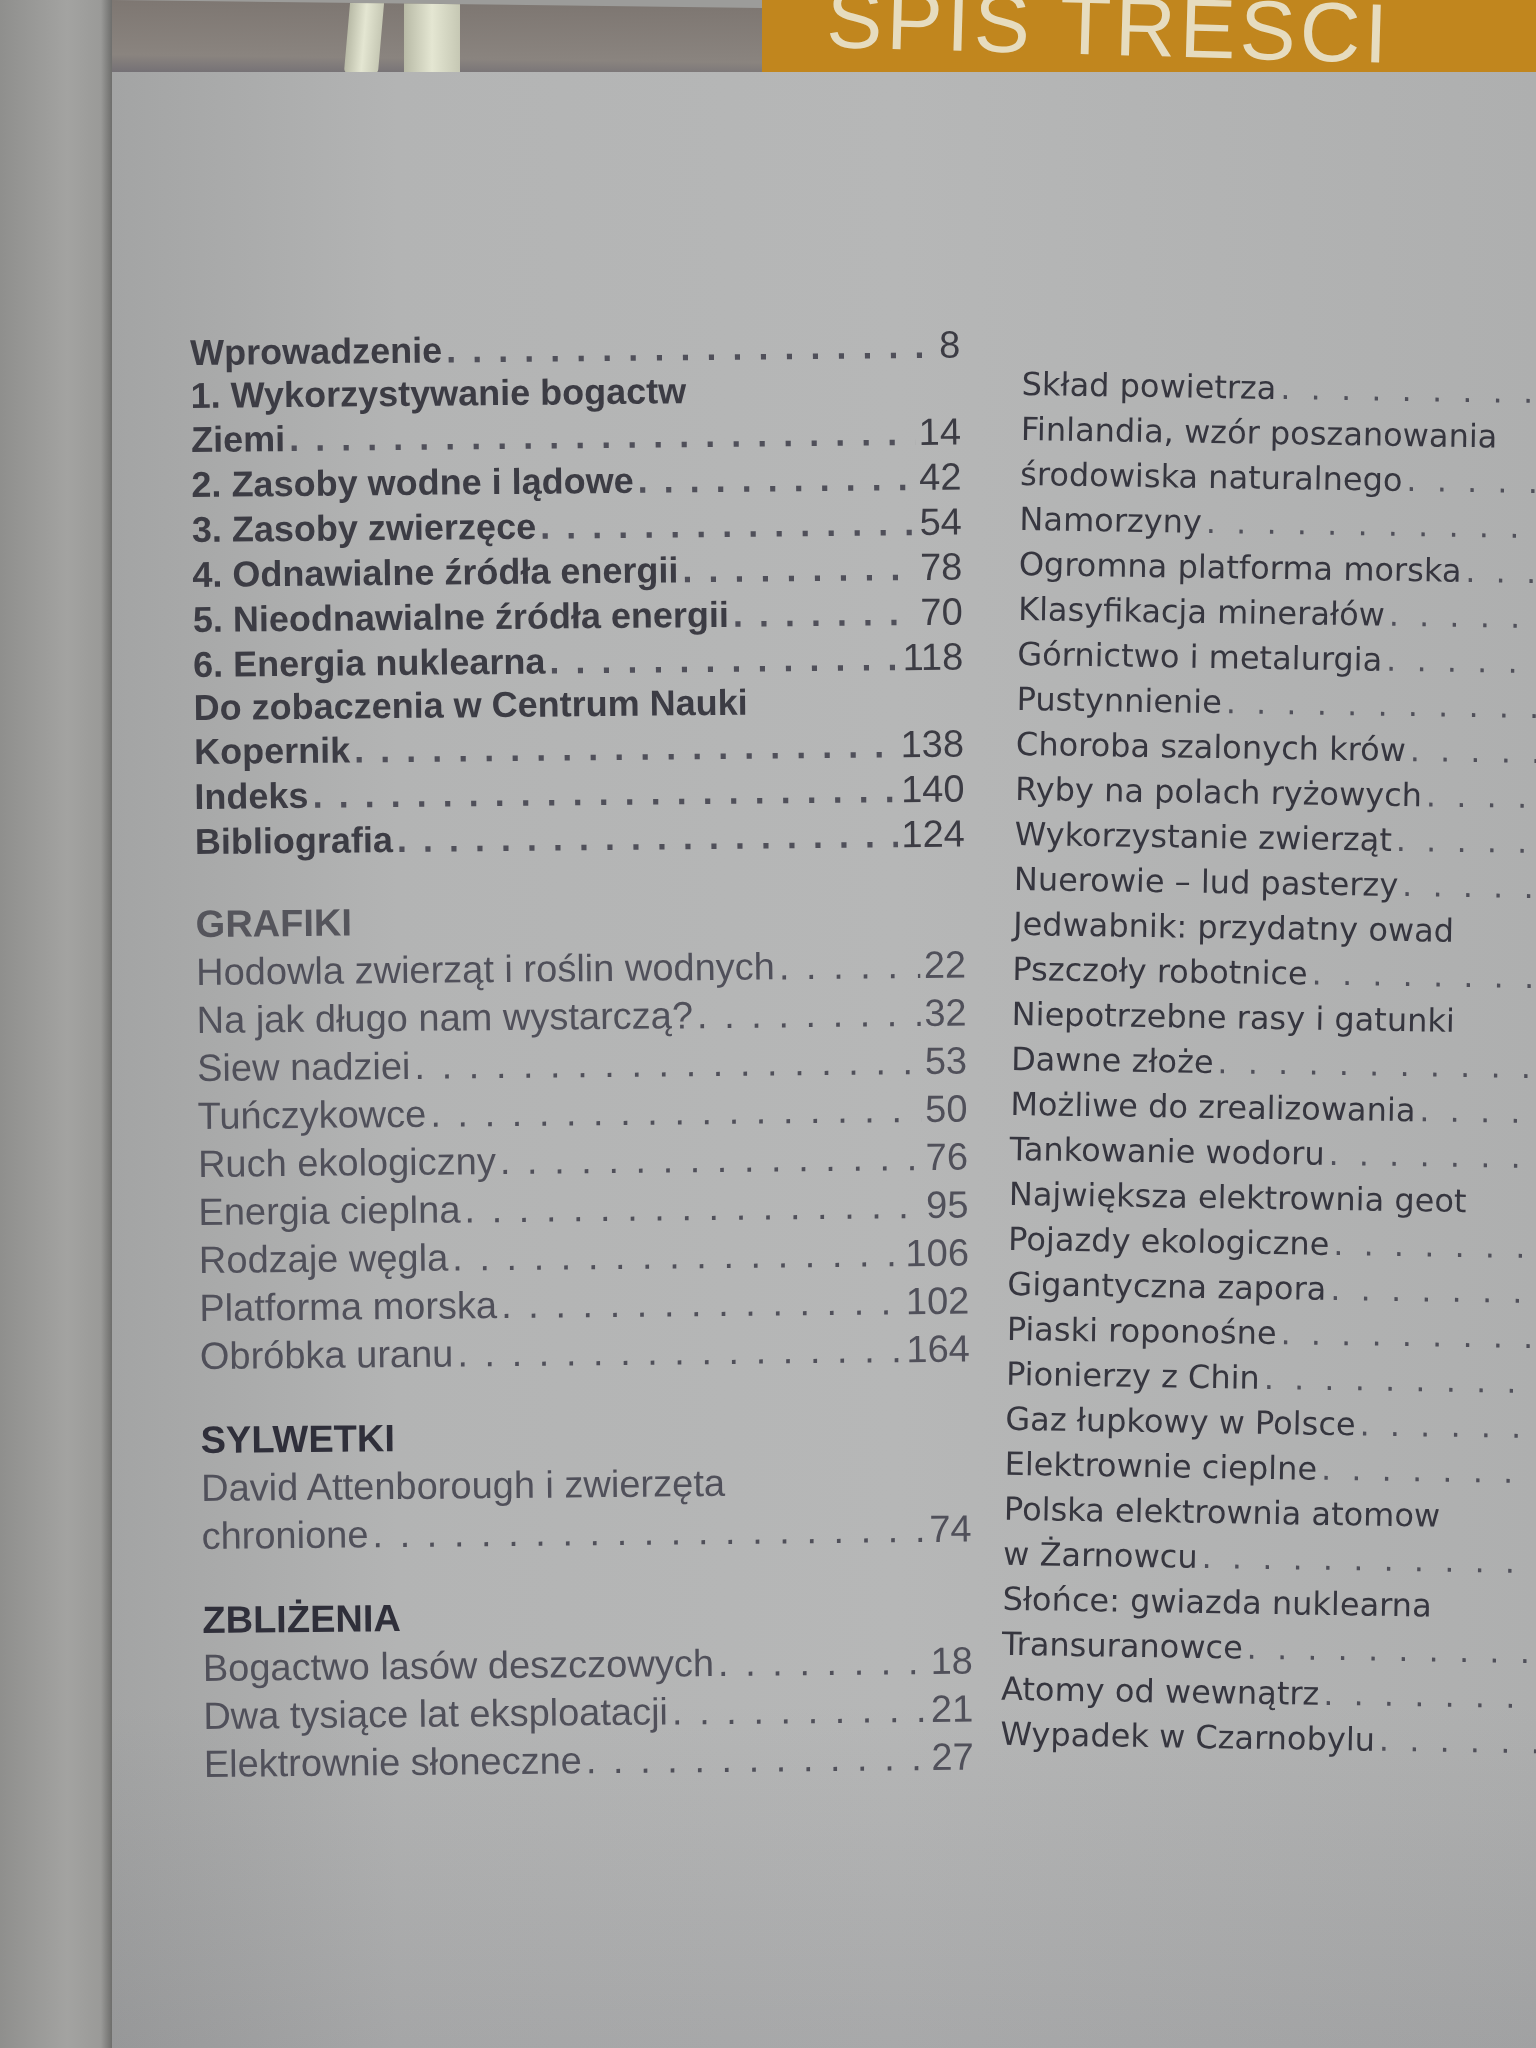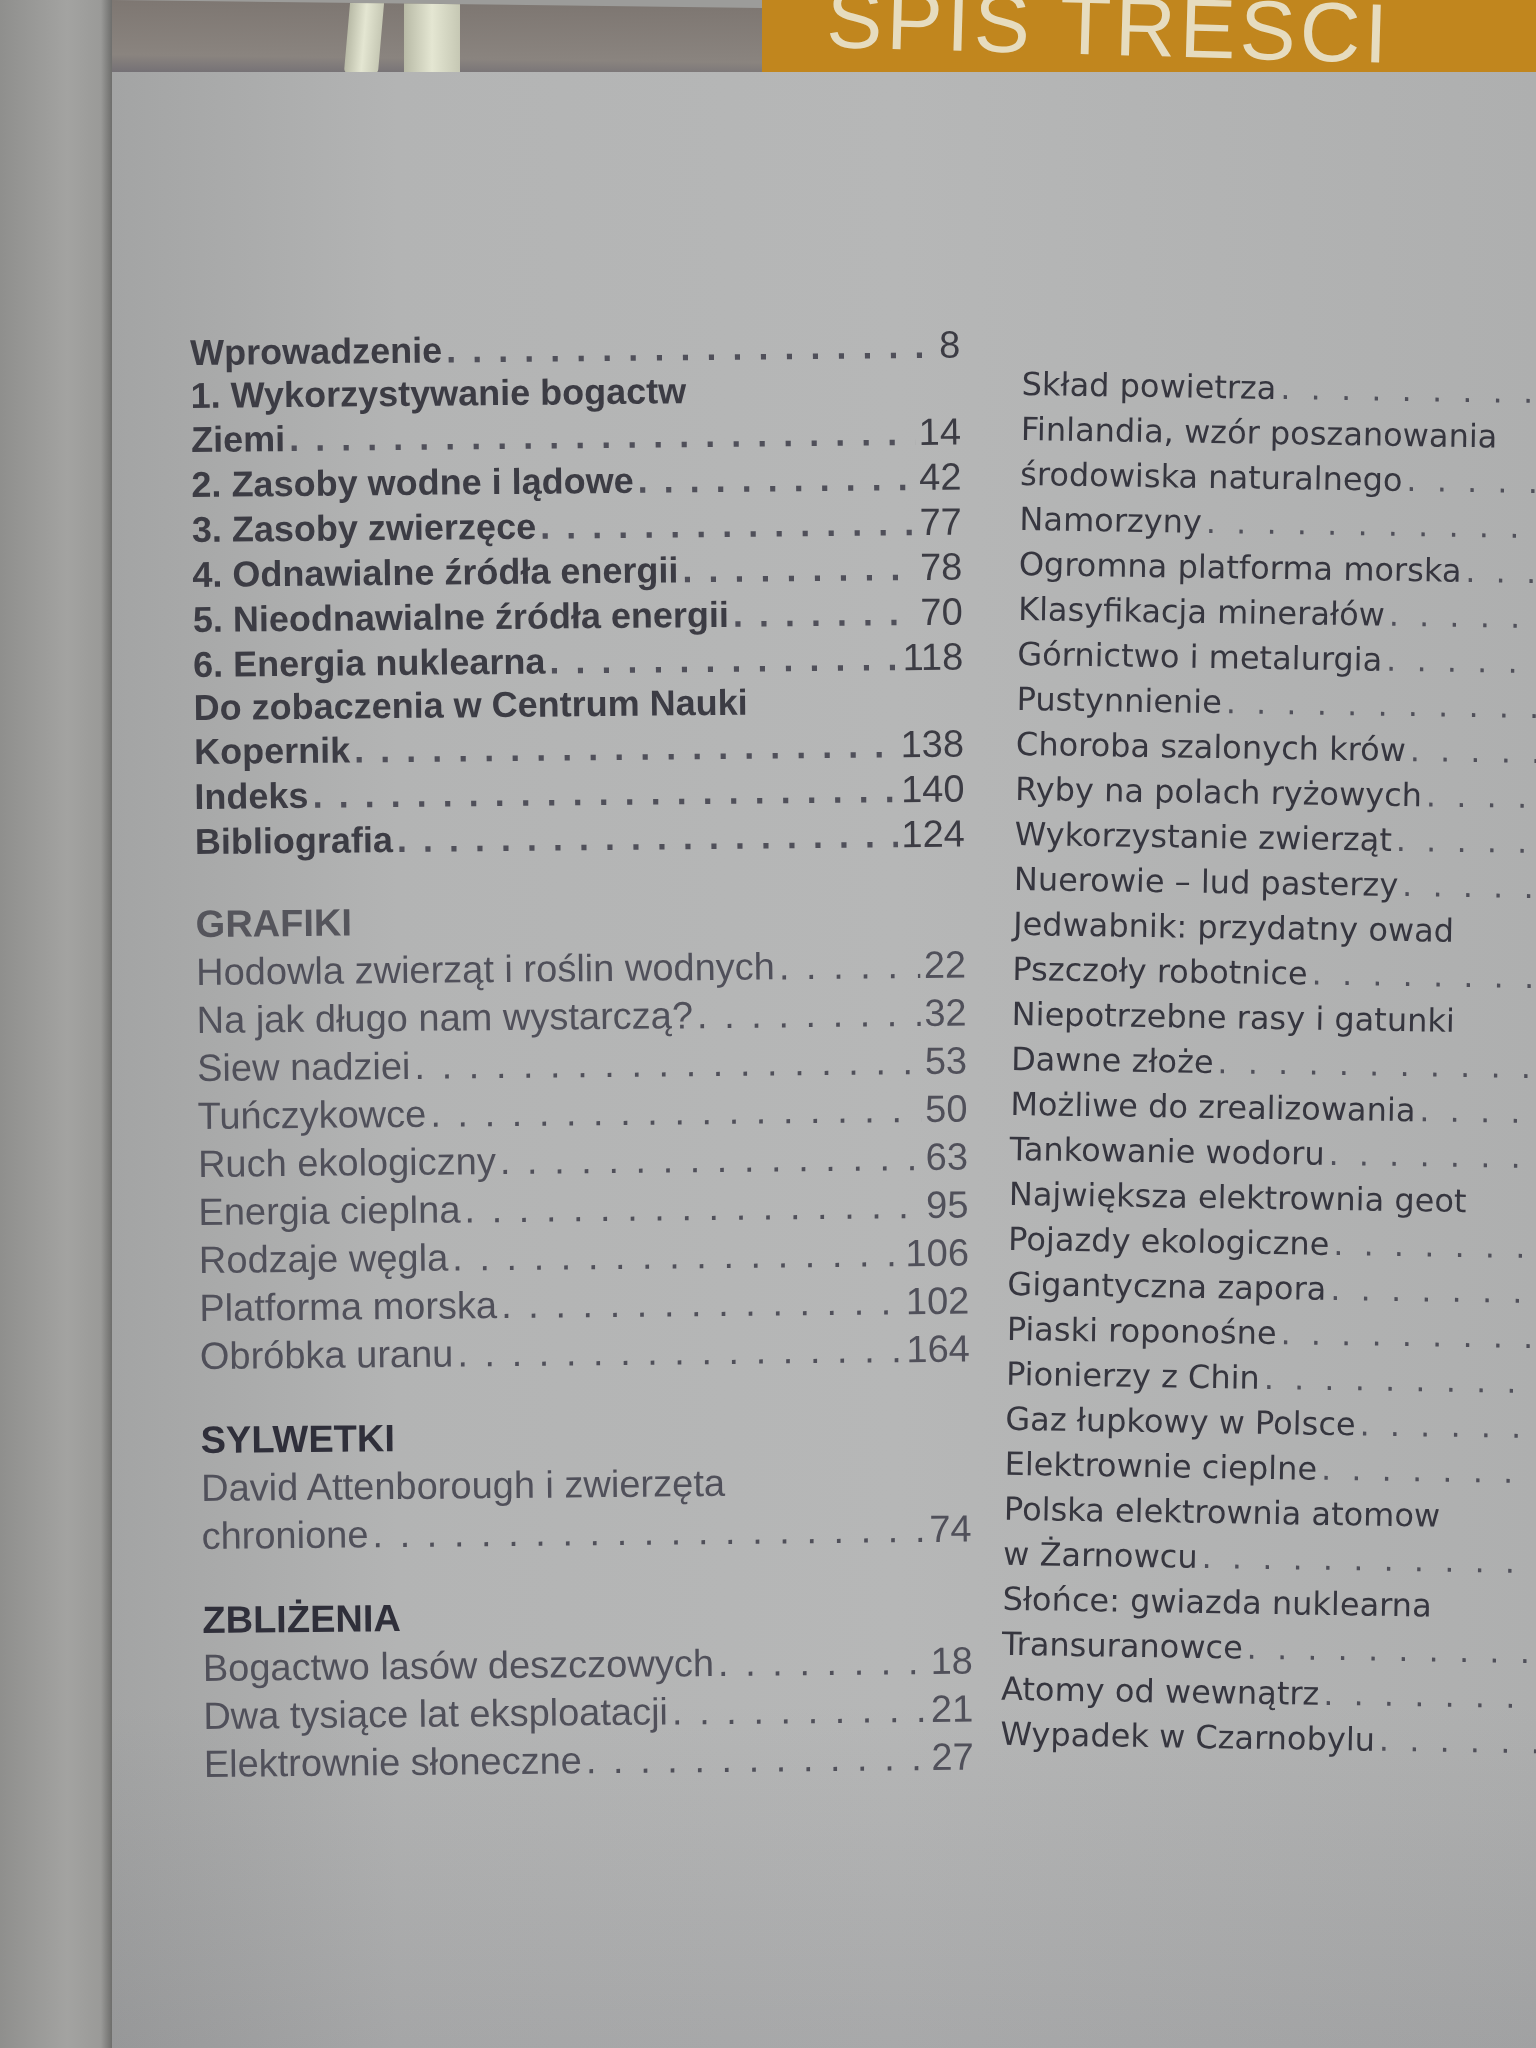--- a/index.html
+++ b/index.html
@@ -187,21 +187,21 @@
   </div>
 
   <div class="entry bold-entry">
     <span class="title">2. Zasoby wodne i lądowe</span>
     <span class="leader"></span>
     <span class="page-num">42</span>
   </div>
   <div class="entry bold-entry">
     <span class="title">3. Zasoby zwierzęce</span>
     <span class="leader"></span>
-    <span class="page-num">77</span>
+    <span class="page-num">54</span>
   </div>
   <div class="entry bold-entry">
     <span class="title">4. Odnawialne źródła energii</span>
     <span class="leader"></span>
     <span class="page-num">78</span>
   </div>
   <div class="entry bold-entry">
     <span class="title">5. Nieodnawialne źródła energii</span>
     <span class="leader"></span>
     <span class="page-num">70</span>
@@ -248,21 +248,21 @@
     <span class="page-num">53</span>
   </div>
   <div class="entry light-entry">
     <span class="title">Tuńczykowce</span>
     <span class="leader"></span>
     <span class="page-num">50</span>
   </div>
   <div class="entry light-entry">
     <span class="title">Ruch ekologiczny</span>
     <span class="leader"></span>
-    <span class="page-num">63</span>
+    <span class="page-num">76</span>
   </div>
   <div class="entry light-entry">
     <span class="title">Energia cieplna</span>
     <span class="leader"></span>
     <span class="page-num">95</span>
   </div>
   <div class="entry light-entry">
     <span class="title">Rodzaje węgla</span>
     <span class="leader"></span>
     <span class="page-num">106</span>

